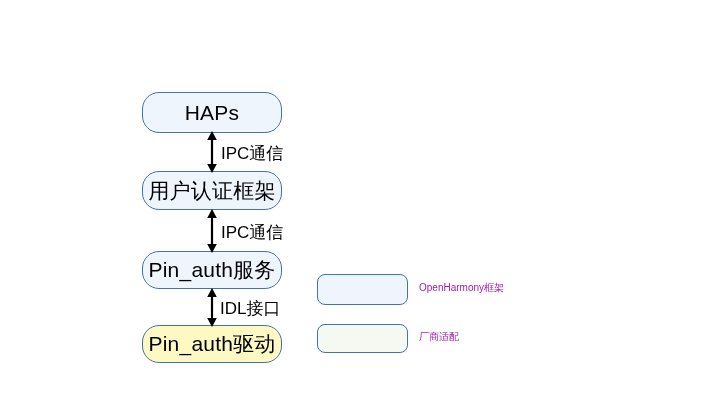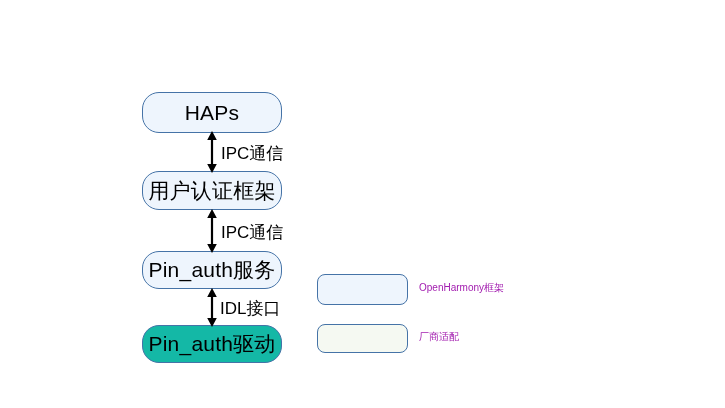--- a/index.html
+++ b/index.html
@@ -27,21 +27,21 @@
     border-radius: 17px;
     display: flex;
     align-items: center;
     justify-content: center;
     color: #000000;
     font-size: 21px;
     letter-spacing: 0.2px;
     white-space: nowrap;
   }
   .node.fw  { background: #eef5fd; }
-  .node.vnd { background: #14b8a6; }
+  .node.vnd { background: #fef9c3; }
 
   .node-haps  { left: 142px; top: 92px;  width: 140px; height: 41px; }
   .node-uaf   { left: 142px; top: 171px; width: 140px; height: 39px; }
   .node-svc   { left: 142px; top: 251px; width: 140px; height: 38px; }
   .node-drv   { left: 142px; top: 325px; width: 140px; height: 38px; }
 
   
   .conn {
     position: absolute;
     width: 26px;

